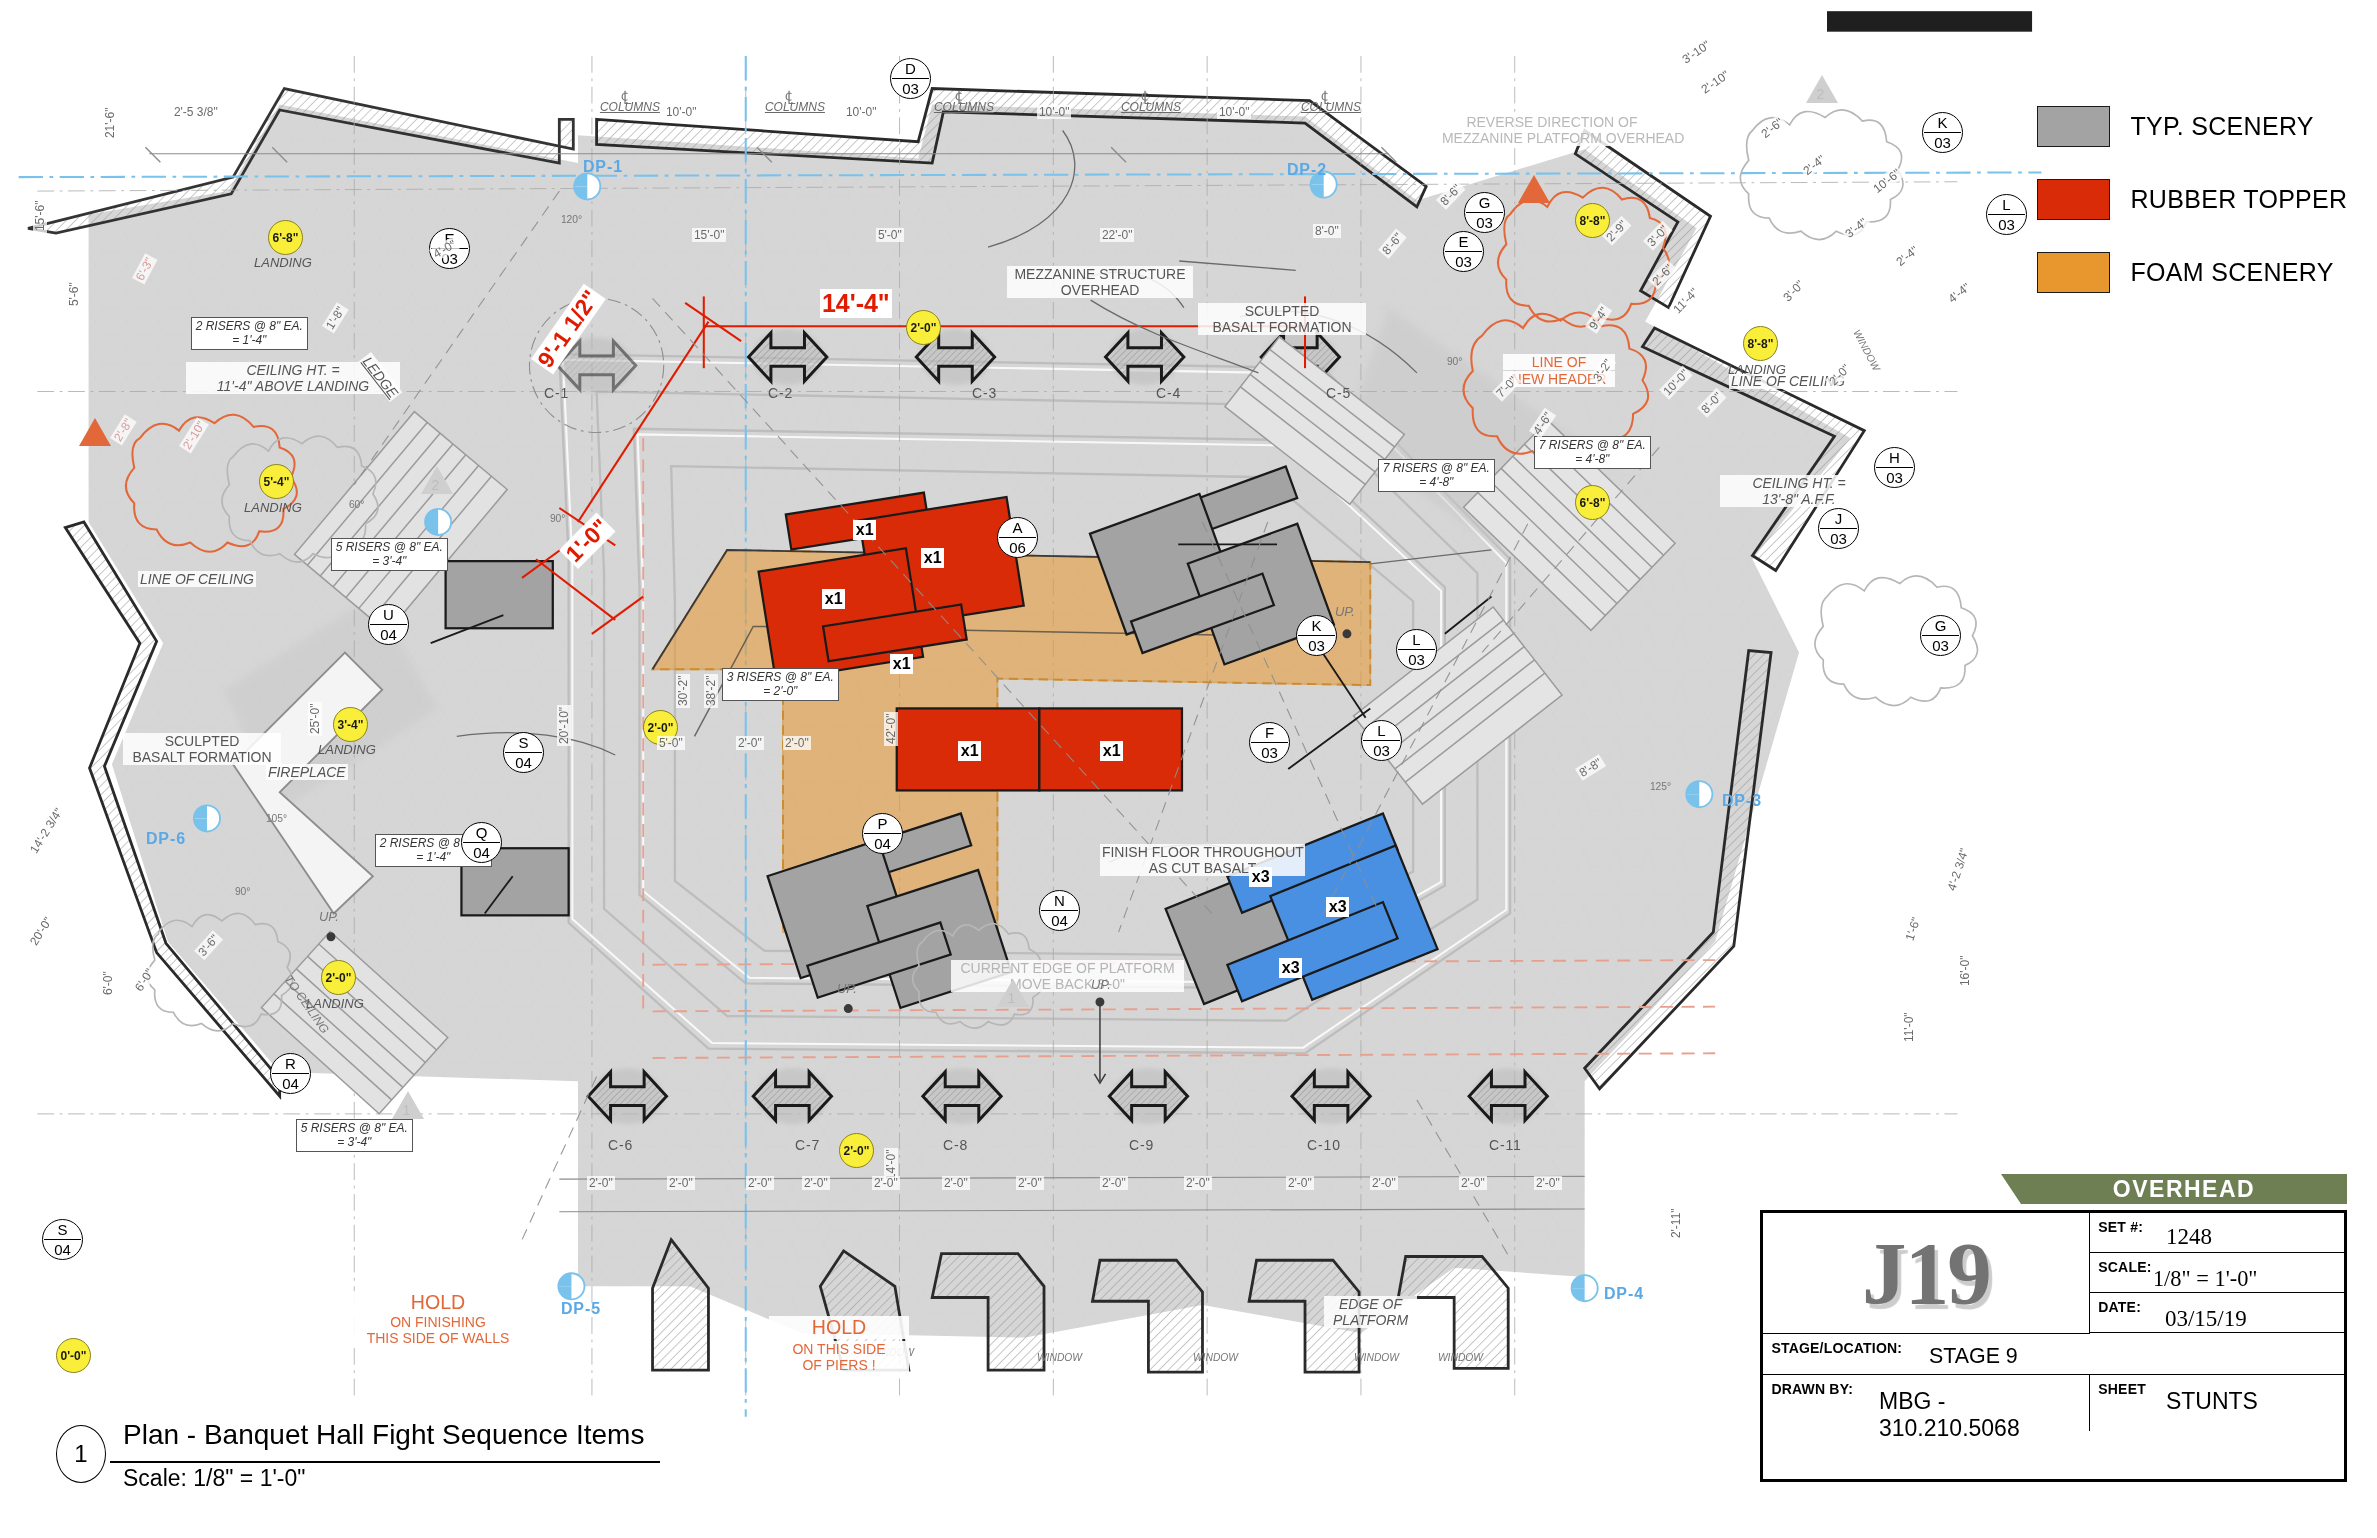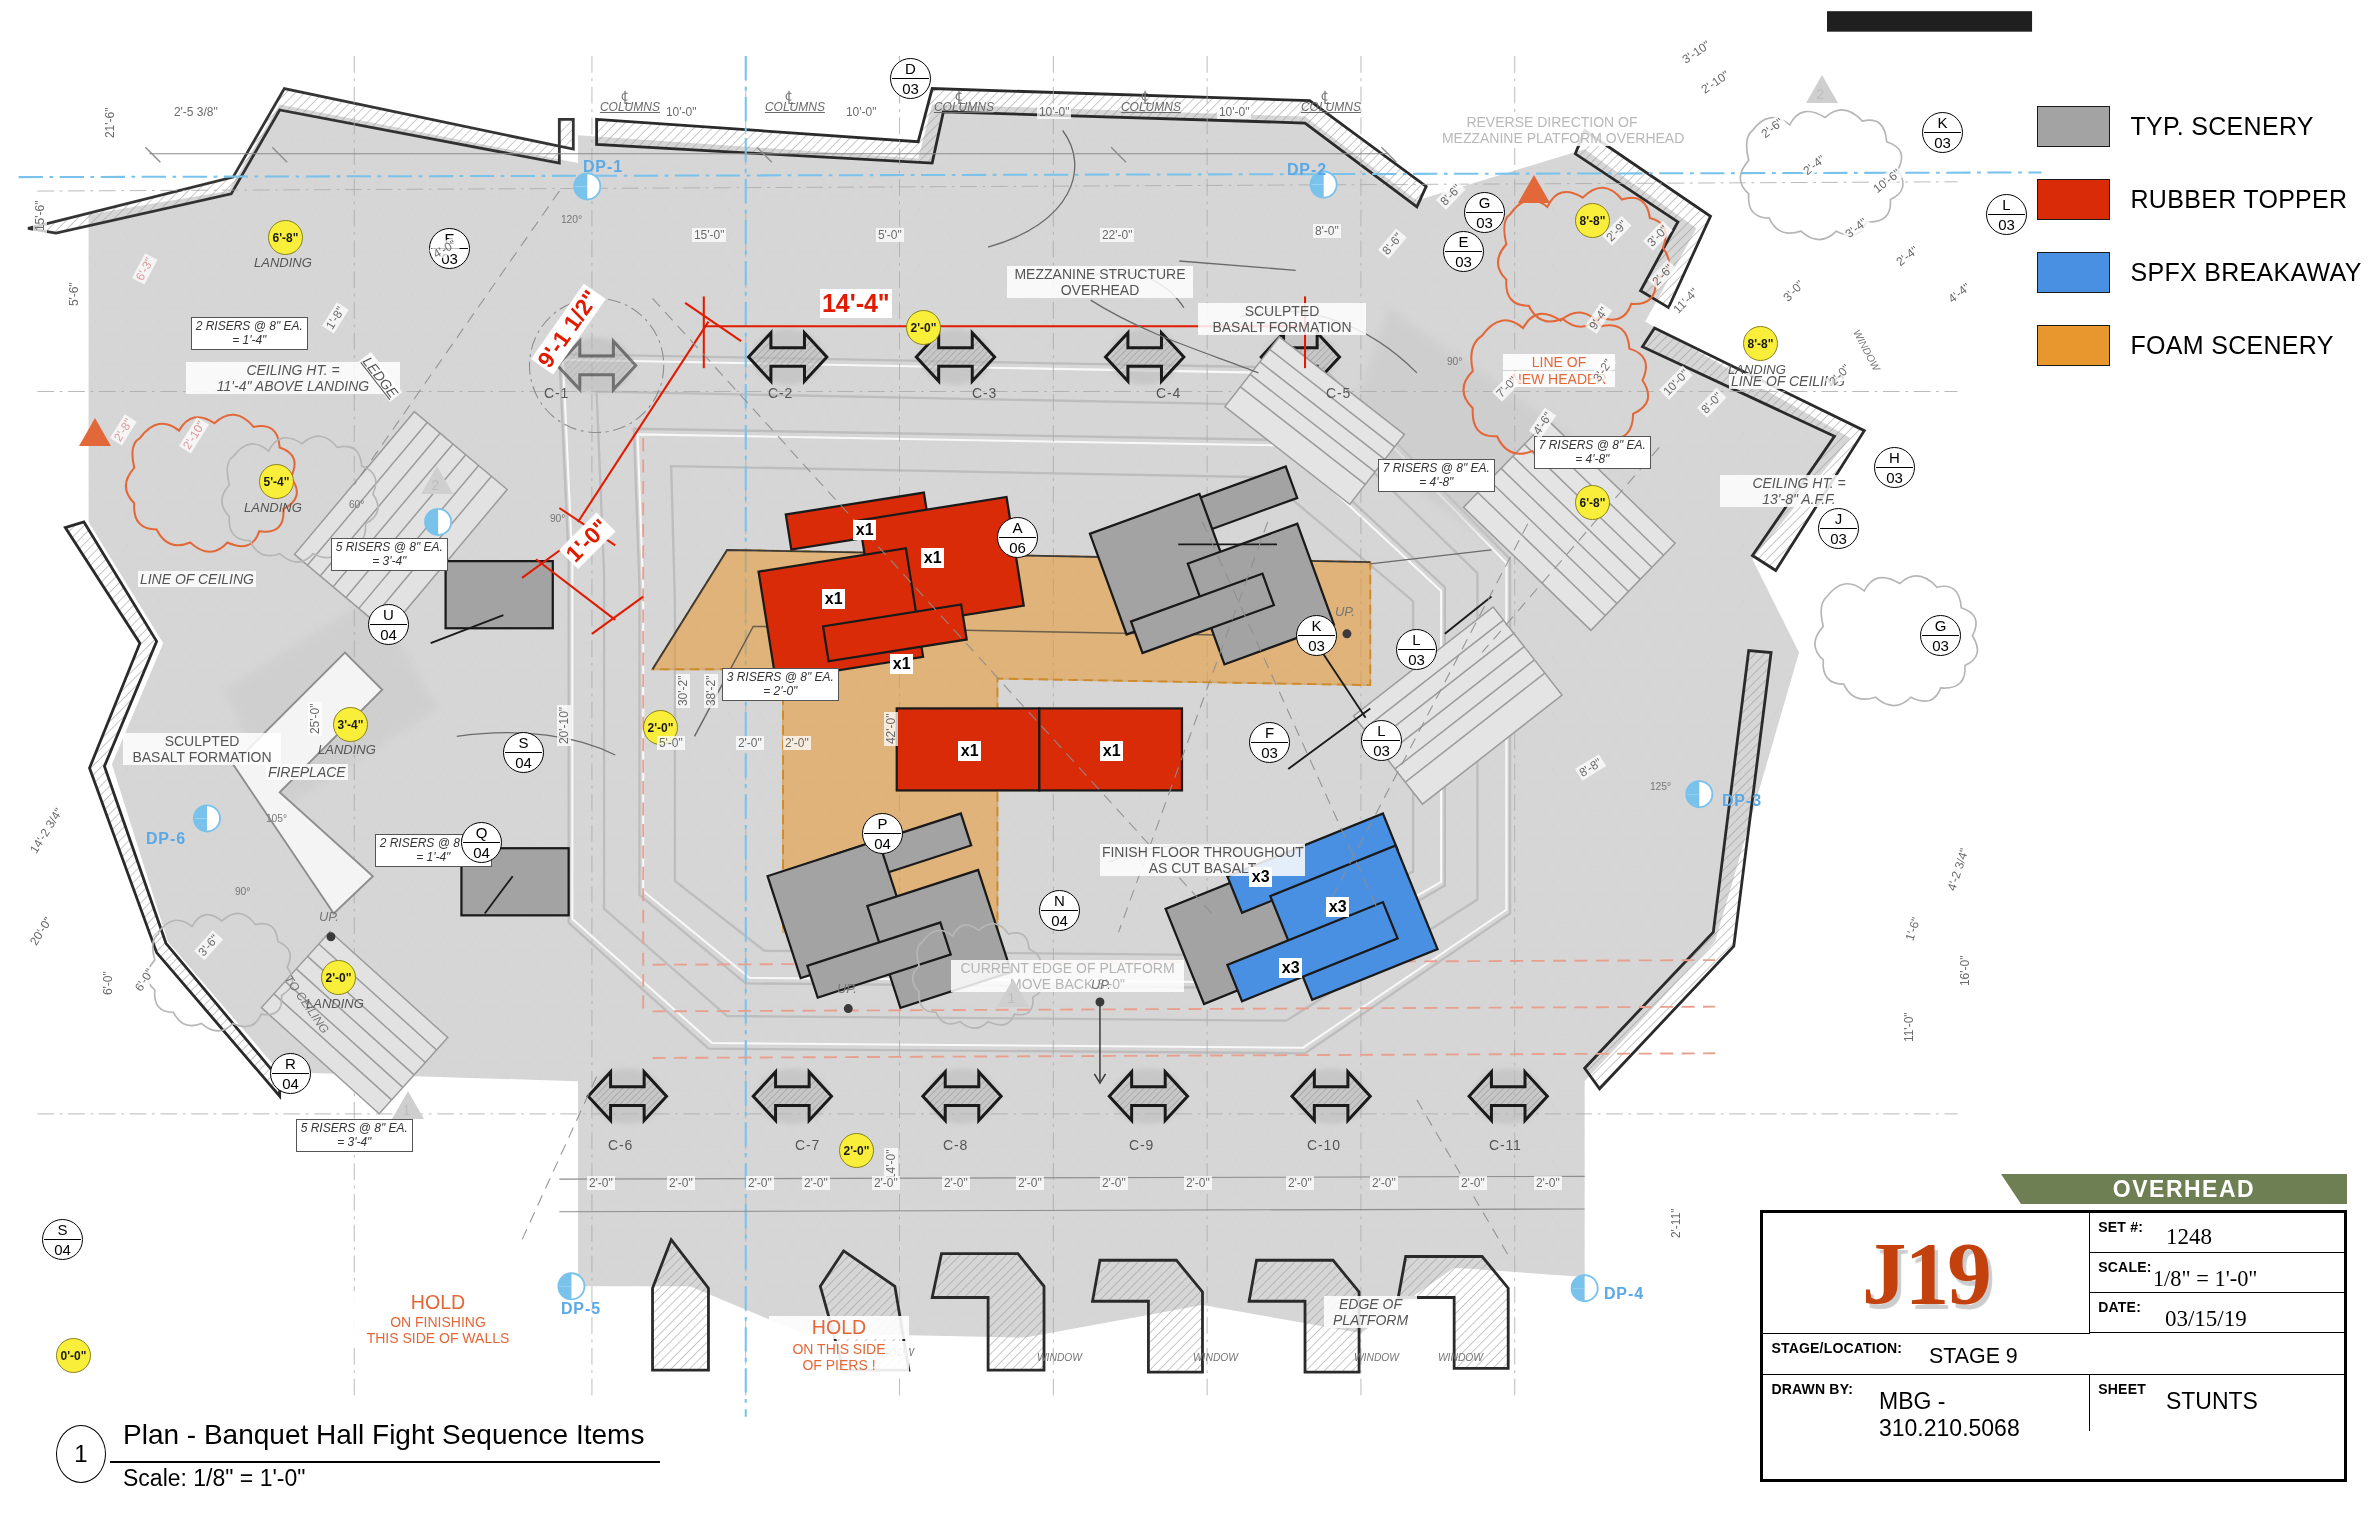--- a/index.html
+++ b/index.html
@@ -91,21 +91,21 @@
   #tb-logo {
     width: 328px; height: 121px;
     border-right: 1.9px solid #000; border-bottom: 1.9px solid #000;
     display: flex; align-items: center; justify-content: center;
   }
   #tb-logo .logo-text {
     font-family: "Liberation Serif", serif;
     font-weight: bold;
     font-size: 89px;
     line-height: .95;
-    color: #c2410c;
+    color: #737373;
     text-shadow: 3.7px 4.7px 0.9px rgba(0,0,0,.20);
     letter-spacing: -1.9px;
   }
   #tb-right { width: 255px; }
   .tb-rr { height: 40px; border-bottom: 1.9px solid #000; position: relative; }
   .tb-rr:last-child { border-bottom: 1.9px solid #000; }
   .tb-rr .tb-val { position: absolute; left: 65px; top: 12px; font-family: Liberation Serif, serif; }
   .tb-rr.r-set .tb-val { left: 76px; top: 11.2px; }
   .tb-rr.r-scale .tb-val { left: 63px; top: 13px; font-size: 22.4px; }
   .tb-rr.r-date .tb-val { left: 75px; top: 13px; }
@@ -852,24 +852,20 @@
   <div id="legend">
     <div class="legend-row">
       <div class="legend-swatch" style="background:#a3a3a3"></div>
       <div class="legend-label">TYP. SCENERY</div>
     </div>
     <div class="legend-row">
       <div class="legend-swatch" style="background:#d92b08"></div>
       <div class="legend-label">RUBBER TOPPER</div>
     </div>
     <div class="legend-row">
-      <div class="legend-swatch" style="background:#4a90e2"></div>
-      <div class="legend-label">SPFX BREAKAWAY</div>
-    </div>
-    <div class="legend-row">
       <div class="legend-swatch" style="background:#e8972e"></div>
       <div class="legend-label">FOAM SCENERY</div>
     </div>
   </div>
 
   <div id="view-title">
     <div class="bubble">1</div>
     <div class="vt-main">Plan - Banquet Hall Fight Sequence Items</div>
     <div class="vt-rule"></div>
     <div class="vt-scale">Scale: 1/8" = 1'-0"</div>

